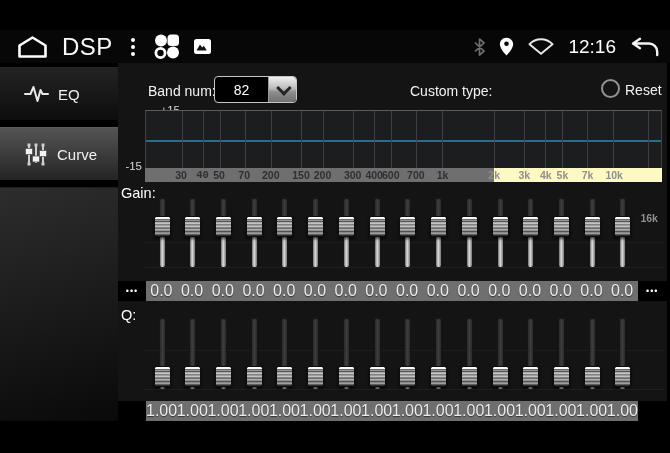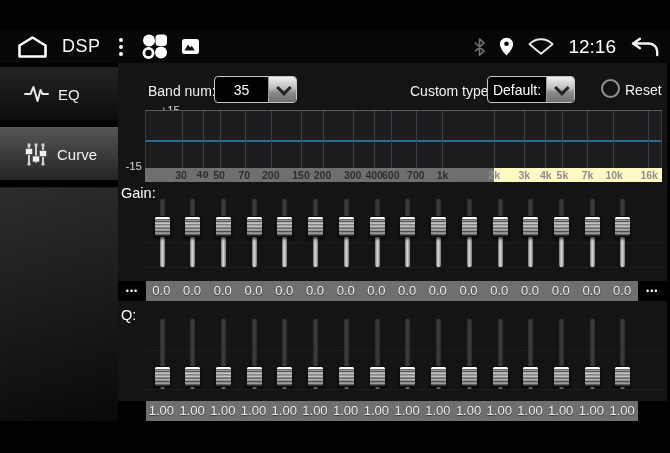--- a/index.html
+++ b/index.html
@@ -5,21 +5,21 @@
   html,body{margin:0;padding:0;background:#000;}
   body{width:670px;height:453px;position:relative;overflow:hidden;
        font-family:"Liberation Sans",sans-serif;-webkit-font-smoothing:antialiased;}
   .screen{position:absolute;inset:0;background:#000;}
 
   
   .statusbar{position:absolute;left:0;top:30px;width:670px;height:33px;background:#070707;
              display:flex;align-items:center;justify-content:space-between;}
   .sb-left{display:flex;align-items:center;gap:14px;padding-left:17px;}
   .sb-right{display:flex;align-items:center;gap:13px;padding-right:10px;}
-  .sb-title{color:#fafafa;font-size:18px;letter-spacing:.5px;}
+  .sb-title{color:#fafafa;font-size:24px;letter-spacing:.5px;}
   .sb-time{color:#fff;font-size:19px;}
   .dotsmenu{display:flex;flex-direction:column;gap:3px;padding:2px 4px;}
   .dotsmenu i{width:4px;height:4px;border-radius:50%;background:#fff;}
   .icon{display:block;}
 
   
   .app{position:absolute;left:0;top:63px;width:670px;height:358px;background:#000;display:flex;}
   .sidebar{width:118px;height:100%;display:flex;flex-direction:column;padding-top:4px;box-sizing:border-box;}
   .side-item{height:53px;margin-bottom:7px;display:flex;align-items:center;gap:9px;padding-left:24px;
              background:linear-gradient(180deg,#232323,#0d0d0d);border-top:1px solid rgba(255,255,255,.10);
@@ -74,21 +74,21 @@
             #e8e8e8 31%,#707070 41%,#cfcfcf 49%,#565656 59%,#c0c0c0 67%,#4a4a4a 77%,#b5b5b5 85%,#2e2e2e 96%);}
 
   
   .vstrip{position:absolute;left:0;width:549px;height:20px;display:flex;}
   .vstrip.gain{top:218px;}
   .vstrip.q{top:338px;}
   .ovf{width:28px;background:#000;color:#fff;font-size:9px;letter-spacing:1px;
        display:flex;align-items:center;justify-content:center;cursor:pointer;}
   .ovf.right{flex:1;}
   .cells{display:flex;background:#6f6f6f;}
-  .cell{width:30.73px;color:#ececec;font-size:13px;line-height:20px;text-align:center;
+  .cell{width:30.73px;color:#ececec;font-size:16px;line-height:20px;text-align:center;
         text-shadow:0 1px 1px rgba(0,0,0,.55);}
 </style>
 </head>
 <body>
 
 <div class="screen">
 
   <div class="statusbar">
     <div class="sb-left">
       <svg class="icon" width="31" height="24" viewBox="0 0 31 24">
@@ -158,32 +158,26 @@
         </svg>
         <span>Curve</span>
       </div>
       <div class="side-filler"></div>
     </div>
 
     <div class="main">
 
       <span class="ctl-label" style="left:30px;top:20px;">Band num:</span>
       <div class="dropdown" style="left:96px;top:13px;width:83px;">
-        <span class="dd-value">35</span>
+        <span class="dd-value">82</span>
         <span class="dd-btn">
             <span class="chev"></span>
           </span>
       </div>
       <span class="ctl-label" style="left:292px;top:20px;">Custom type:</span>
-      <div class="dropdown" style="left:369px;top:13px;width:88px;">
-        <span class="dd-value">Default:</span>
-        <span class="dd-btn">
-            <span class="chev"></span>
-          </span>
-      </div>
       <span class="radio" style="left:483px;top:16px;"></span>
       <span class="ctl-label" style="left:507px;top:19px;">Reset</span>
 
       <span class="ylab" style="top:41px;margin-left:38px;">+15</span>
       <span class="ylab" style="top:69px;padding-left:23px;">0db</span>
       <span class="ylab" style="top:97px;">-15</span>
       <div class="graph-plot">
         <div class="zeroline" style="background: rgb(43, 108, 142);"></div>
       <div class="gridline" style="left: 6.9714%;"></div>
           <div class="gridline" style="left: 11.12%;"></div>
@@ -218,21 +212,21 @@
           <div class="tick on-light" style="left: 44.3252%;">400</div>
           <div class="tick on-light" style="left: 47.5431%;">600</div>
           <div class="tick on-light" style="left: 52.3953%;">700</div>
           <div class="tick on-light" style="left: 57.5388%;">1k</div>
           <div class="tick on-dark" style="left: 67.5345%;">2k</div>
           <div class="tick on-dark" style="left: 73.3817%;">3k</div>
           <div class="tick on-dark" style="left: 77.5303%;">4k</div>
           <div class="tick on-dark" style="left: 80.7482%;">5k</div>
           <div class="tick on-dark" style="left: 85.6004%;">7k</div>
           <div class="tick on-dark" style="left: 90.7439%;">10k</div>
-          <div class="tick on-dark" style="left: 97.5218%;">16k</div>
+          <div class="tick on-dark" style="left: 97.5218%; margin-top: 43px;">16k</div>
         </div>
 
       <span class="row-label" style="top:122px;">Gain:</span>
       <div class="sliders gain">
           <div class="vslider" style="left: 8.5px;">
             <div class="track"></div>
             <div class="stem" style="top: 36px;"></div>
             <div class="thumb" style="top: 17.5px;"></div>
           </div>
           <div class="vslider" style="left: 39.23px;">

